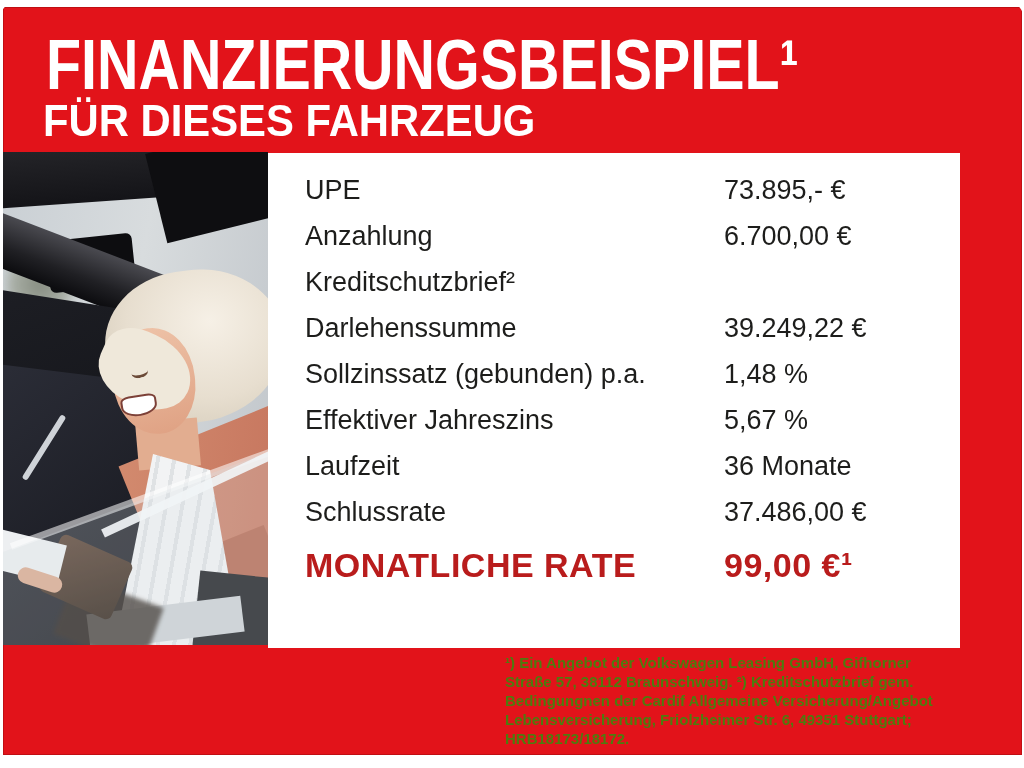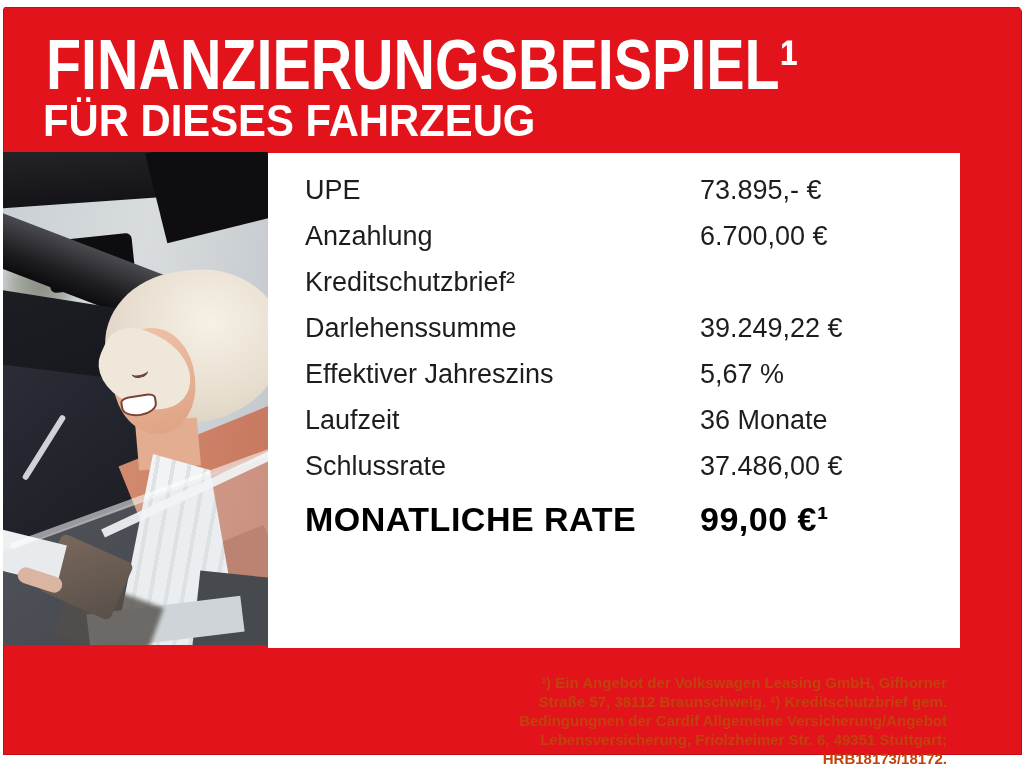--- a/index.html
+++ b/index.html
@@ -16,27 +16,27 @@
          transform:scaleX(.82);transform-origin:left top;letter-spacing:0;}
   .subtitle{position:absolute;left:43px;top:99px;color:#fff;font-weight:bold;
             font-size:44px;line-height:1;white-space:nowrap;
             transform:scaleX(.95);transform-origin:left top;}
 
   
   .panel{position:absolute;left:268px;top:153px;width:692px;height:495px;background:#ffffff;}
   .table{position:absolute;left:37px;top:14px;right:8px;}
   .row{display:flex;align-items:center;height:46px;font-size:27px;color:#1d1d1b;}
   .row .lbl{width:395px;flex:0 0 395px;}
-  .row .val{flex:1;}
-  .row.total{margin-top:5px;height:50px;font-weight:bold;font-size:34px;color:#000000;
+  .row .val{flex:1;margin-left:24px;}
+  .row.total{margin-top:5px;height:50px;font-weight:bold;font-size:34px;color:#b91c1c;
              letter-spacing:.5px;}
 
   
-  .fineprint{position:absolute;left:505px;top:673px;width:442px;color:#c2410c;
-             font-size:15px;font-weight:bold;line-height:19px;text-align:right;}
+  .fineprint{position:absolute;left:505px;top:653px;width:442px;color:#4d7c0f;
+             font-size:15px;font-weight:bold;line-height:19px;}
 
   
   .photo{position:absolute;left:3px;top:152px;width:265px;height:493px;overflow:hidden;
          background:linear-gradient(100deg,#c9cfd4 0%,#d8dcde 45%,#bfc4c9 100%);}
   .photo div{position:absolute;}
   .ph-trees{left:2px;top:95px;width:70px;height:75px;filter:blur(5px);
             background:radial-gradient(circle,#868c80 0%,#a9afa6 55%,rgba(170,176,166,0) 75%);}
   .ph-roof{left:-25px;top:-32px;width:340px;height:78px;transform:rotate(-4deg);
            background:linear-gradient(180deg,#2a2a2e,#141418);}
   .ph-roof2{left:150px;top:-26px;width:220px;height:92px;transform:rotate(-14deg);
@@ -146,20 +146,24 @@
       </div>
       <div class="row">
         <div class="lbl">Kreditschutzbrief²</div>
         <div class="val"></div>
       </div>
       <div class="row">
         <div class="lbl">Darlehenssumme</div>
         <div class="val">39.249,22 €</div>
       </div>
       <div class="row">
+        <div class="lbl">Sollzinssatz (gebunden) p.a.</div>
+        <div class="val">1,48 %</div>
+      </div>
+      <div class="row">
         <div class="lbl">Effektiver Jahreszins</div>
         <div class="val">5,67 %</div>
       </div>
       <div class="row">
         <div class="lbl">Laufzeit</div>
         <div class="val">36 Monate</div>
       </div>
       <div class="row">
         <div class="lbl">Schlussrate</div>
         <div class="val">37.486,00 €</div>

